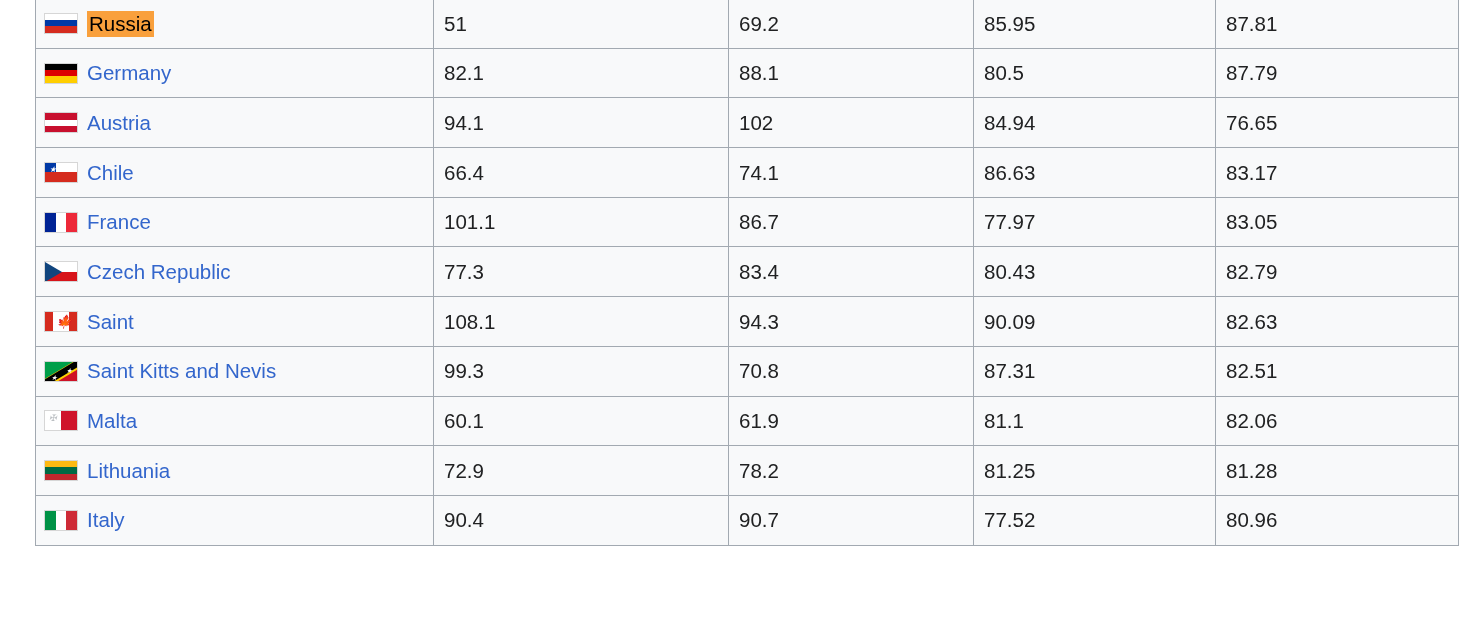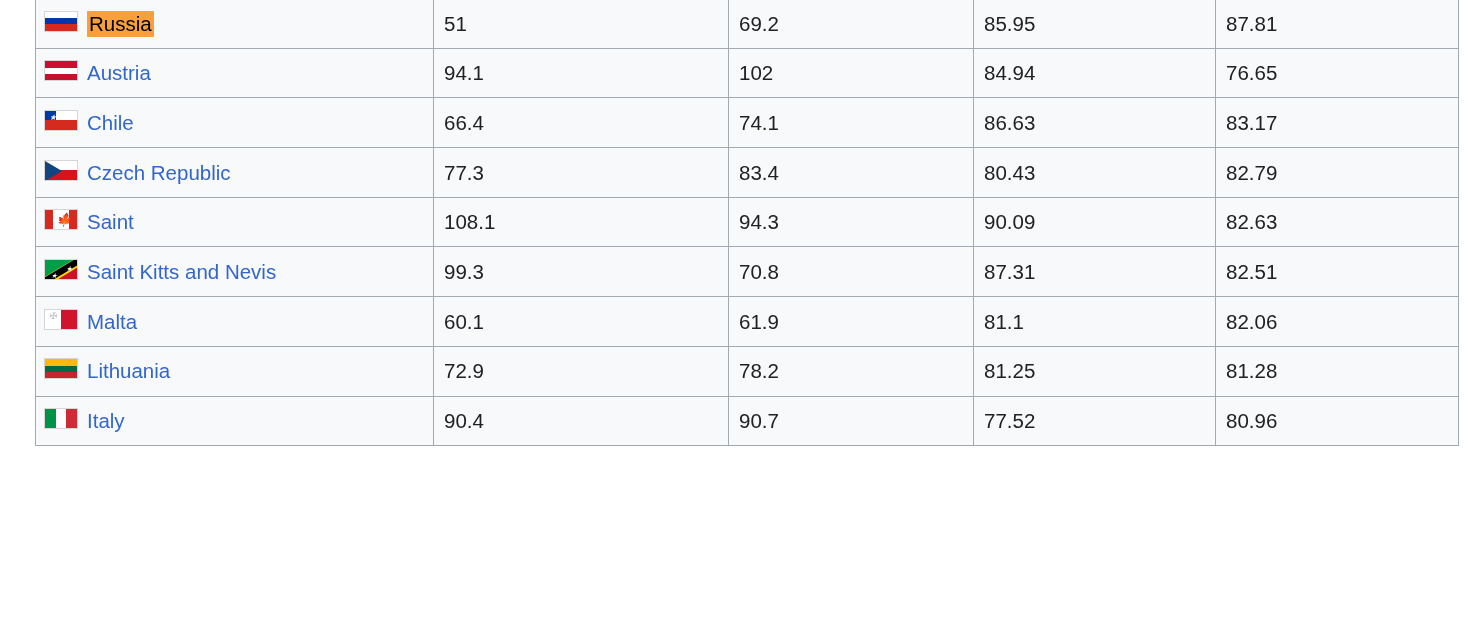--- a/index.html
+++ b/index.html
@@ -42,20 +42,21 @@
   }
   col.c-country { width: 398px; }
   col.c-n1      { width: 295px; }
   col.c-n2      { width: 245px; }
   col.c-n3      { width: 242px; }
   col.c-n4      { width: 243px; }
 
   .country-cell { padding-left: 8px !important; }
   .country-inner {
     display: flex;
+    align-items: center;
     gap: 9px;
   }
   a.country-link {
     color: #3366cc;
     text-decoration: none;
     font-size: 20.5px;
   }
   .hl {
     background: #f9a03c;
     color: #000000;
@@ -195,20 +196,36 @@
               </span>
             <a class="country-link" href="#"><span class="hl">Russia</span></a>
           </span>
         </td>
         <td>51</td>
         <td>69.2</td>
         <td>85.95</td>
         <td>87.81</td>
       </tr>
 
+      <tr>
+        <td class="country-cell">
+          <span class="country-inner">
+            <span class="flag b3 f-de">
+                <i></i>
+                <i></i>
+                <i></i>
+              </span>
+            <a class="country-link" href="#">Germany</a>
+          </span>
+        </td>
+        <td>82.1</td>
+        <td>88.1</td>
+        <td>80.5</td>
+        <td>87.79</td>
+      </tr>
 
 
       <tr>
         <td class="country-cell">
           <span class="country-inner">
             <span class="flag f-at">
                 <i></i>
                 <i></i>
                 <i></i>
               </span>
@@ -231,20 +248,36 @@
             </span>
             <a class="country-link" href="#">Chile</a>
           </span>
         </td>
         <td>66.4</td>
         <td>74.1</td>
         <td>86.63</td>
         <td>83.17</td>
       </tr>
 
+      <tr>
+        <td class="country-cell">
+          <span class="country-inner">
+            <span class="flag v3 f-fr">
+                <i></i>
+                <i></i>
+                <i></i>
+              </span>
+            <a class="country-link" href="#">France</a>
+          </span>
+        </td>
+        <td>101.1</td>
+        <td>86.7</td>
+        <td>77.97</td>
+        <td>83.05</td>
+      </tr>
 
       <tr>
         <td class="country-cell">
           <span class="country-inner">
             <span class="flag f-cz">
               <i class="red"></i>
                 <i class="tri2"></i>
             </span>
             <a class="country-link" href="#">Czech Republic</a>
           </span>

